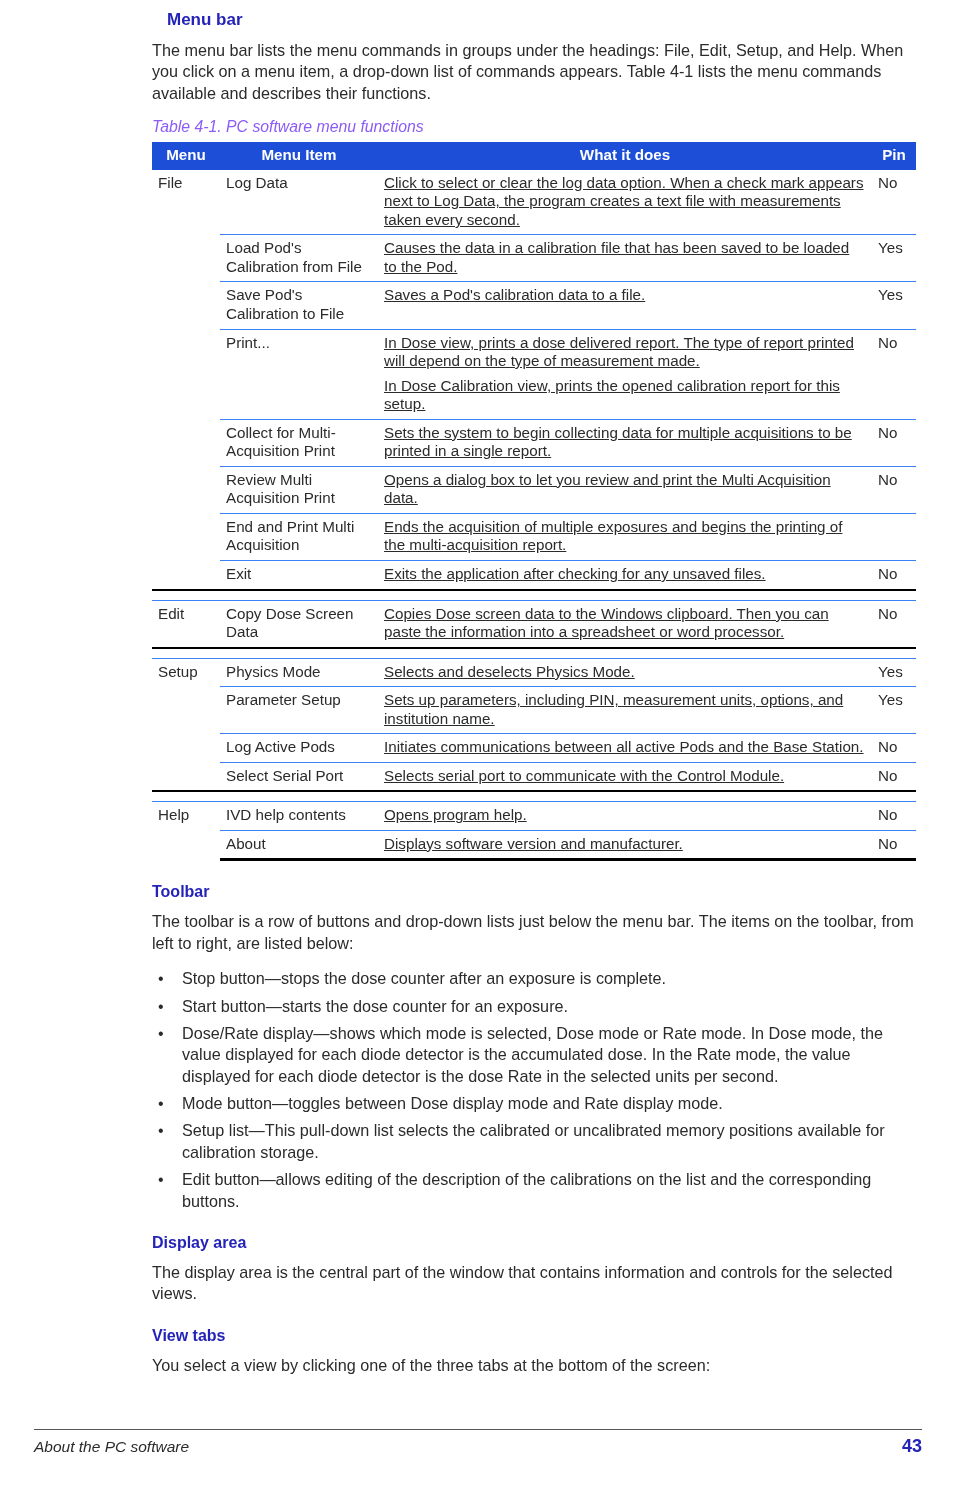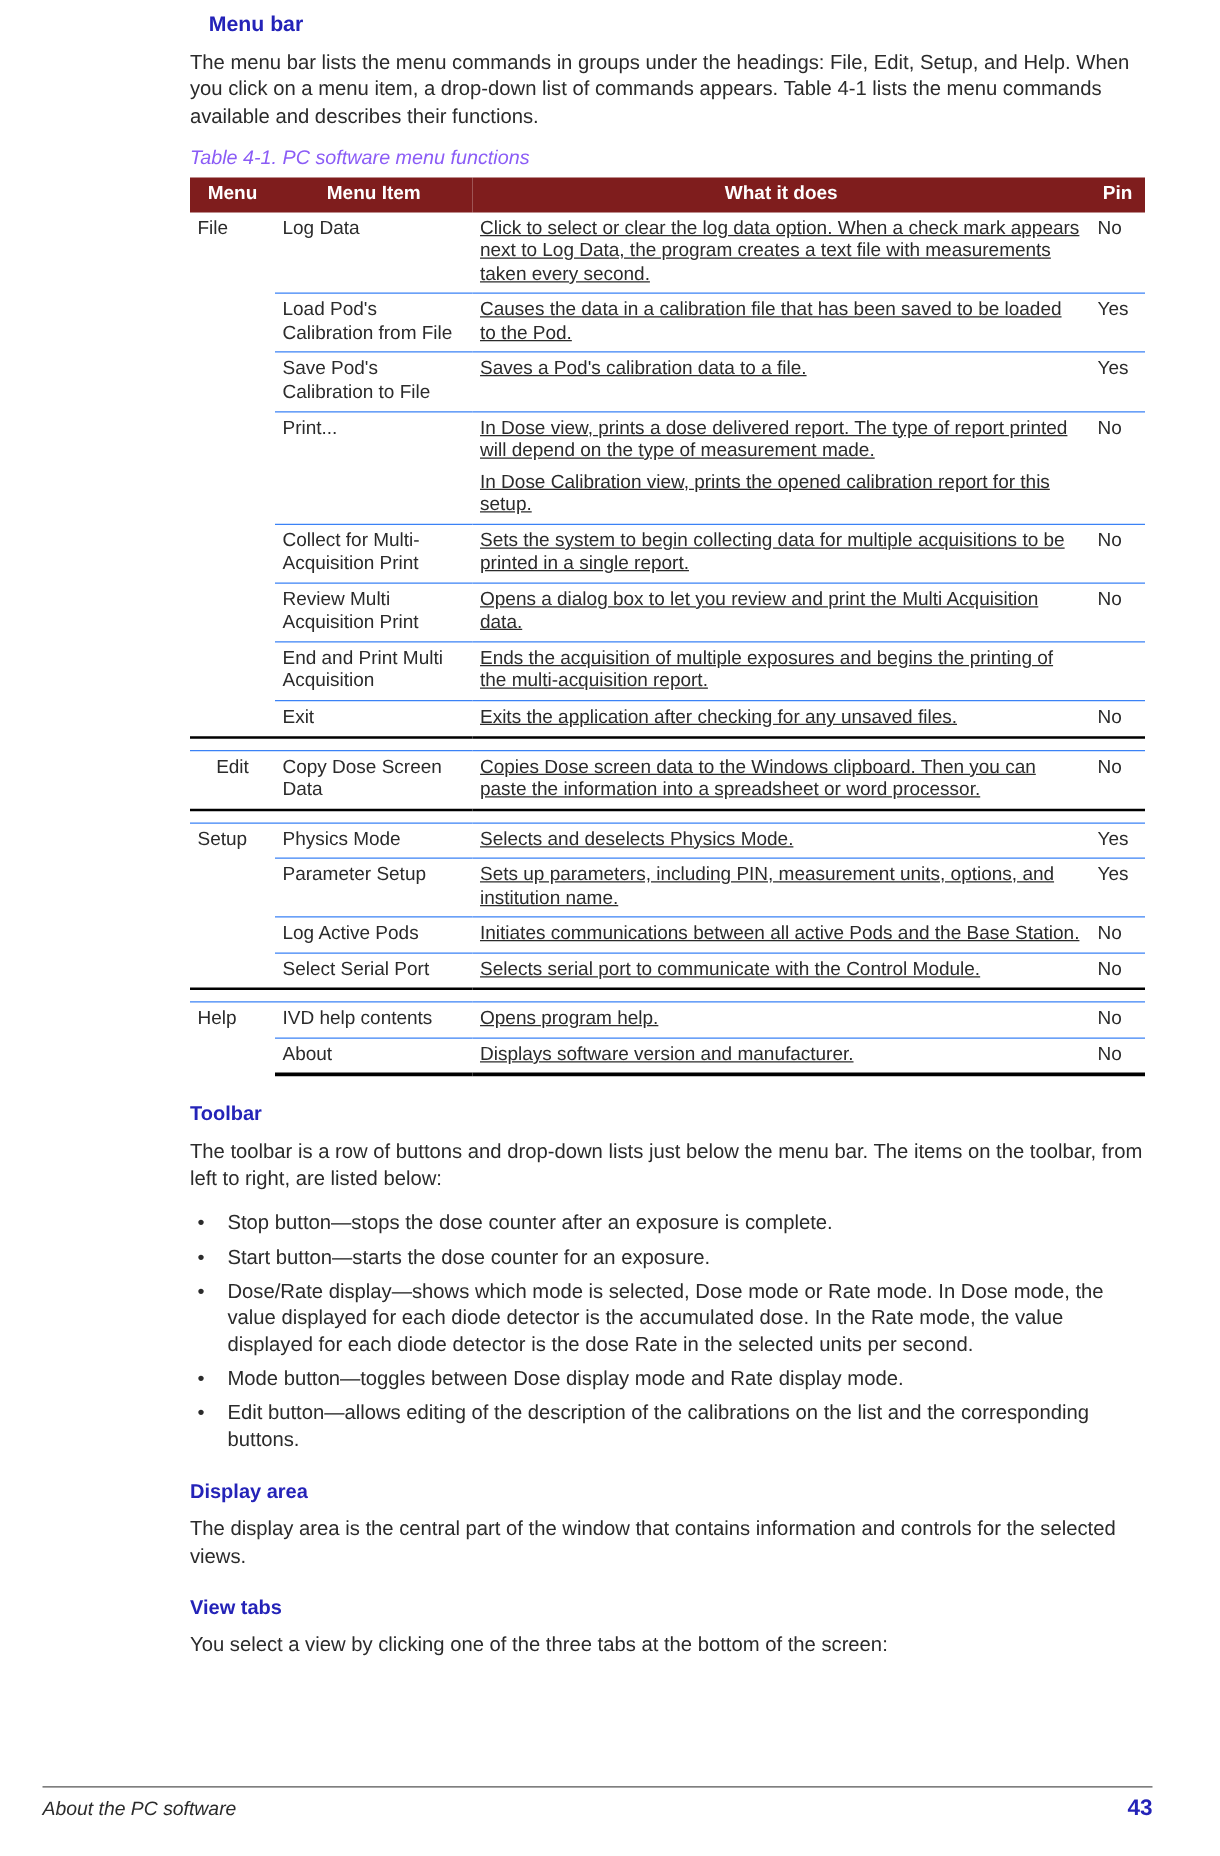--- a/index.html
+++ b/index.html
@@ -35,21 +35,21 @@
     margin: 8px 0 6px 0;
     color: #8b5cf6;
   }
   table.menu {
     width: 100%;
     border-collapse: collapse;
     font-size: 15.2px;
     line-height: 1.22;
   }
   table.menu thead th {
-    background: #7f1d1d;
+    background: #1d4ed8;
     color: #fff;
     font-weight: 700;
     padding: 4px 6px 5px 6px;
     text-align: left;
     border: none;
   }
   table.menu thead th.center { text-align: center; }
   table.menu td {
     padding: 4px 6px 5px 6px;
     vertical-align: top;
@@ -195,21 +195,21 @@
           <td>Exit</td>
           <td class="desc">
             <p>Exits the application after checking for any unsaved files.</p>
           </td>
           <td>No</td>
         </tr>
         <tr class="group-sep">
           <td colspan="4"></td>
         </tr>
         <tr>
-          <td rowspan="1" style="border-bottom: none; text-align: center;">Edit</td>
+          <td rowspan="1" style="border-bottom: none;">Edit</td>
           <td>Copy Dose Screen Data</td>
           <td class="desc">
             <p>Copies Dose screen data to the Windows clipboard. Then you can paste the information into a spreadsheet or word processor.</p>
           </td>
           <td>No</td>
         </tr>
         <tr class="group-sep">
           <td colspan="4"></td>
         </tr>
         <tr>
@@ -264,20 +264,21 @@
 
   <h3 class="h-blue h2">Toolbar</h3>
 
   <p class="body">The toolbar is a row of buttons and drop-down lists just below the menu bar. The items on the toolbar, from left to right, are listed below:</p>
 
   <ul class="bullets" id="toolbar-bullets">
       <li>Stop button—stops the dose counter after an exposure is complete.</li>
       <li>Start button—starts the dose counter for an exposure.</li>
       <li>Dose/Rate display—shows which mode is selected, Dose mode or Rate mode. In Dose mode, the value displayed for each diode detector is the accumulated dose. In the Rate mode, the value displayed for each diode detector is the dose Rate in the selected units per second.</li>
       <li>Mode button—toggles between Dose display mode and Rate display mode.</li>
+      <li>Setup list—This pull-down list selects the calibrated or uncalibrated memory positions available for calibration storage.</li>
       <li>Edit button—allows editing of the description of the calibrations on the list and the corresponding buttons.</li>
     </ul>
 
   <h3 class="h-blue h2">Display area</h3>
 
   <p class="body">The display area is the central part of the window that contains information and controls for the selected views.</p>
 
   <h3 class="h-blue h2">View tabs</h3>
 
   <p class="body">You select a view by clicking one of the three tabs at the bottom of the screen:</p>

